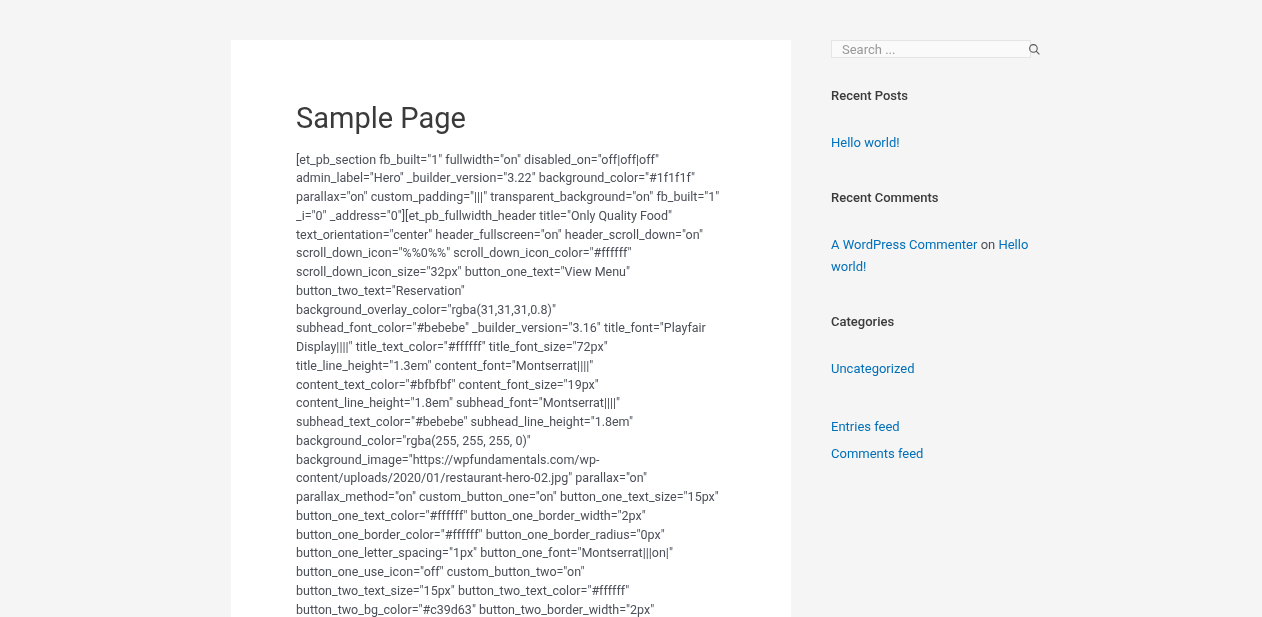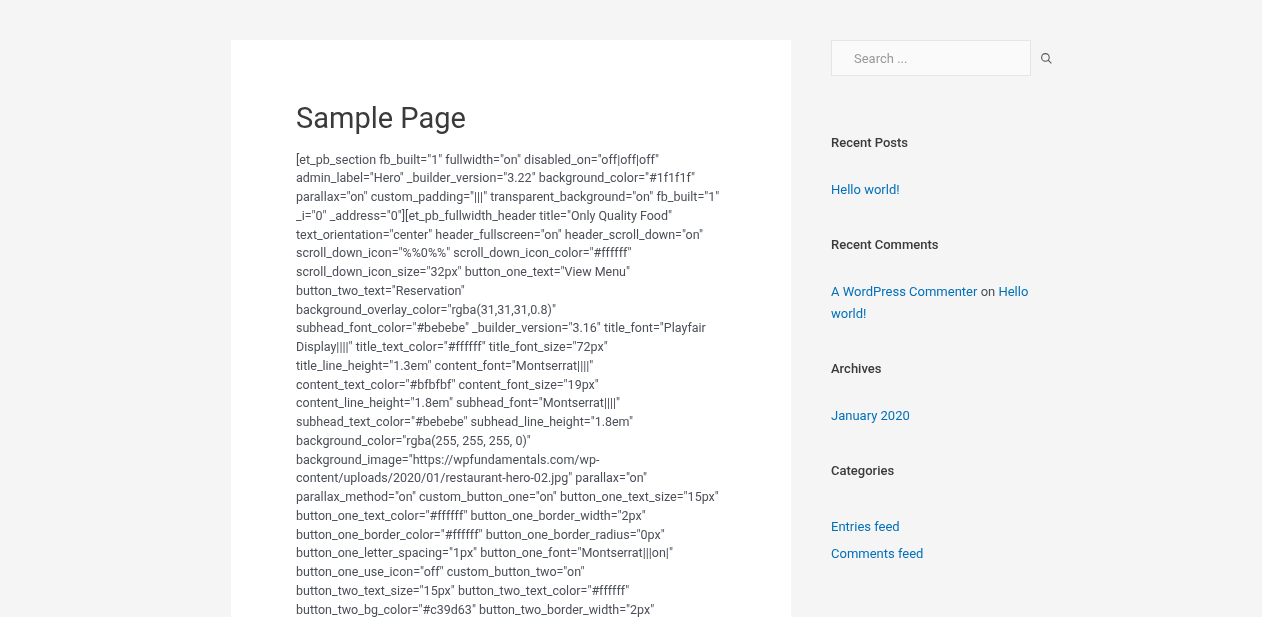--- a/index.html
+++ b/index.html
@@ -42,23 +42,23 @@
     }
     .sidebar {
       width: 200px;
       padding-top: 0;
     }
     .search-box {
       background: #fafafa;
       border: 1px solid #e5e5e5;
       display: flex;
       align-items: center;
-      padding: 12px;
-      height: 36px;
-      margin-bottom: 59px;
+      padding: 0;
+      height: 18px;
+      margin-bottom: 30px;
     }
     .search-input {
       flex: 1;
       border: none;
       background: transparent;
       padding: 8px 10px;
       font-size: 13px;
       color: #777;
       outline: none;
       font-family: inherit;
@@ -132,29 +132,26 @@
 
     <div class="widget">
       <h3 class="widget-title">Recent Comments</h3>
       <ul class="widget-list">
         <li>
           <a href="#">A WordPress Commenter</a><span class="comment-on"> on </span><a href="#">Hello world!</a>
         </li>
       </ul>
     </div>
 
-    <div class="widget">
-      <h3 class="widget-title">Archives</h3>
-      <ul class="widget-list">
-        <li><a href="#">January 2020</a></li>
-      </ul>
-    </div>
 
     <div class="widget">
       <h3 class="widget-title">Categories</h3>
+      <ul class="widget-list">
+        <li><a href="#">Uncategorized</a></li>
+      </ul>
     </div>
 
     <div class="widget">
       <ul class="widget-list">
         <li><a href="#">Entries feed</a></li>
         <li><a href="#">Comments feed</a></li>
 
       </ul>
     </div>
 

